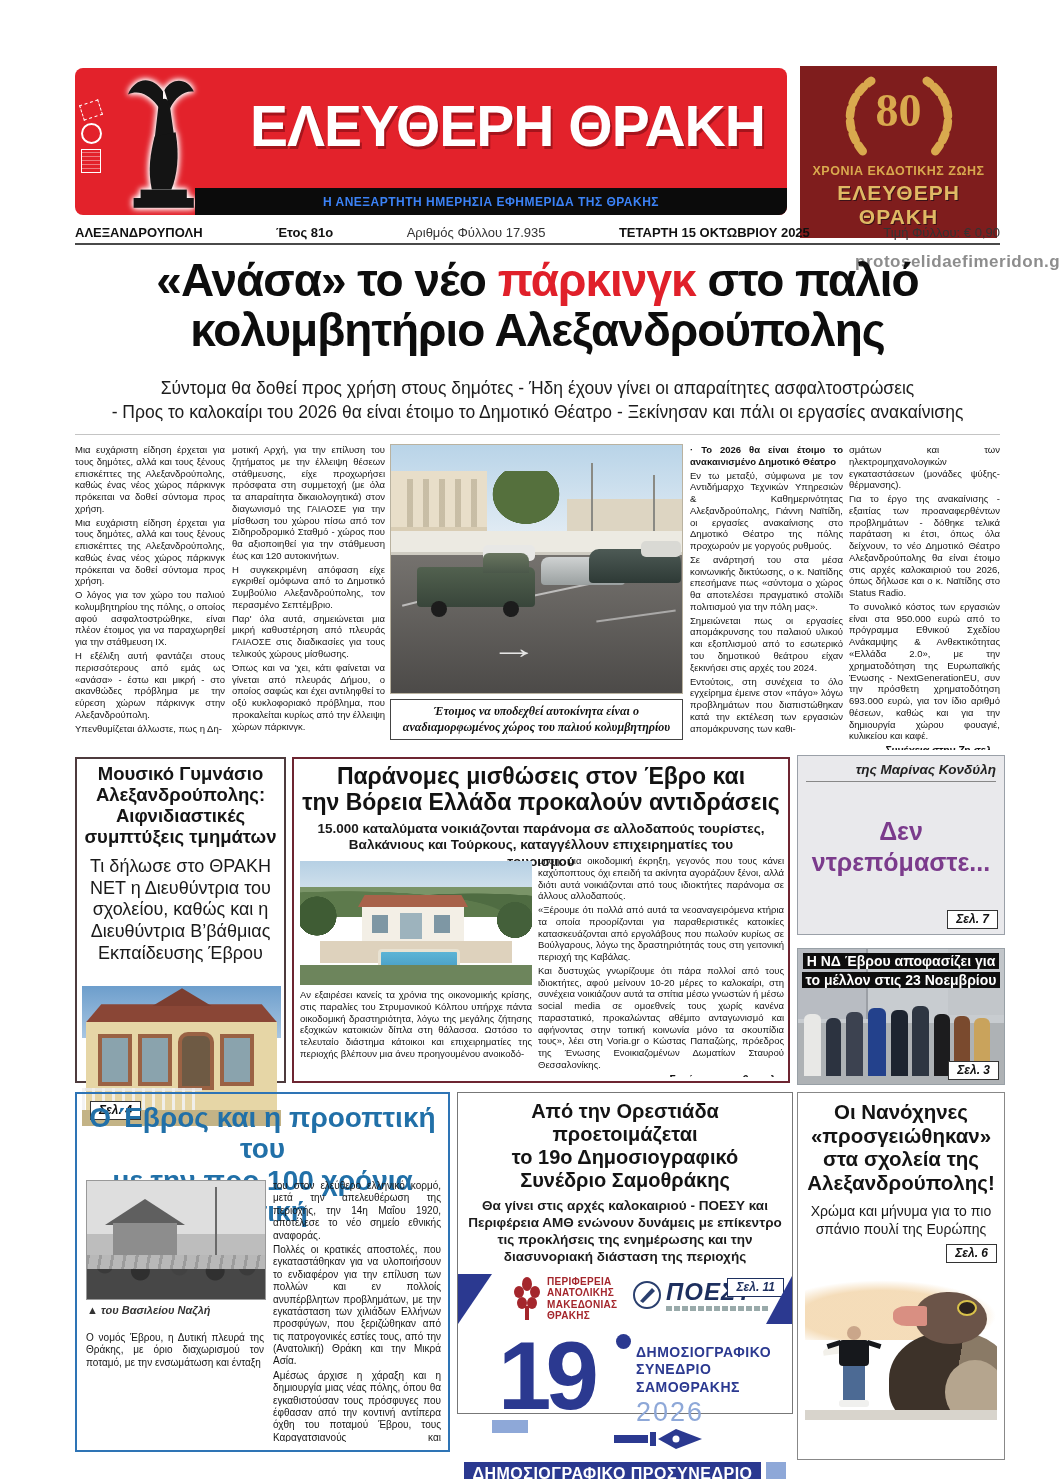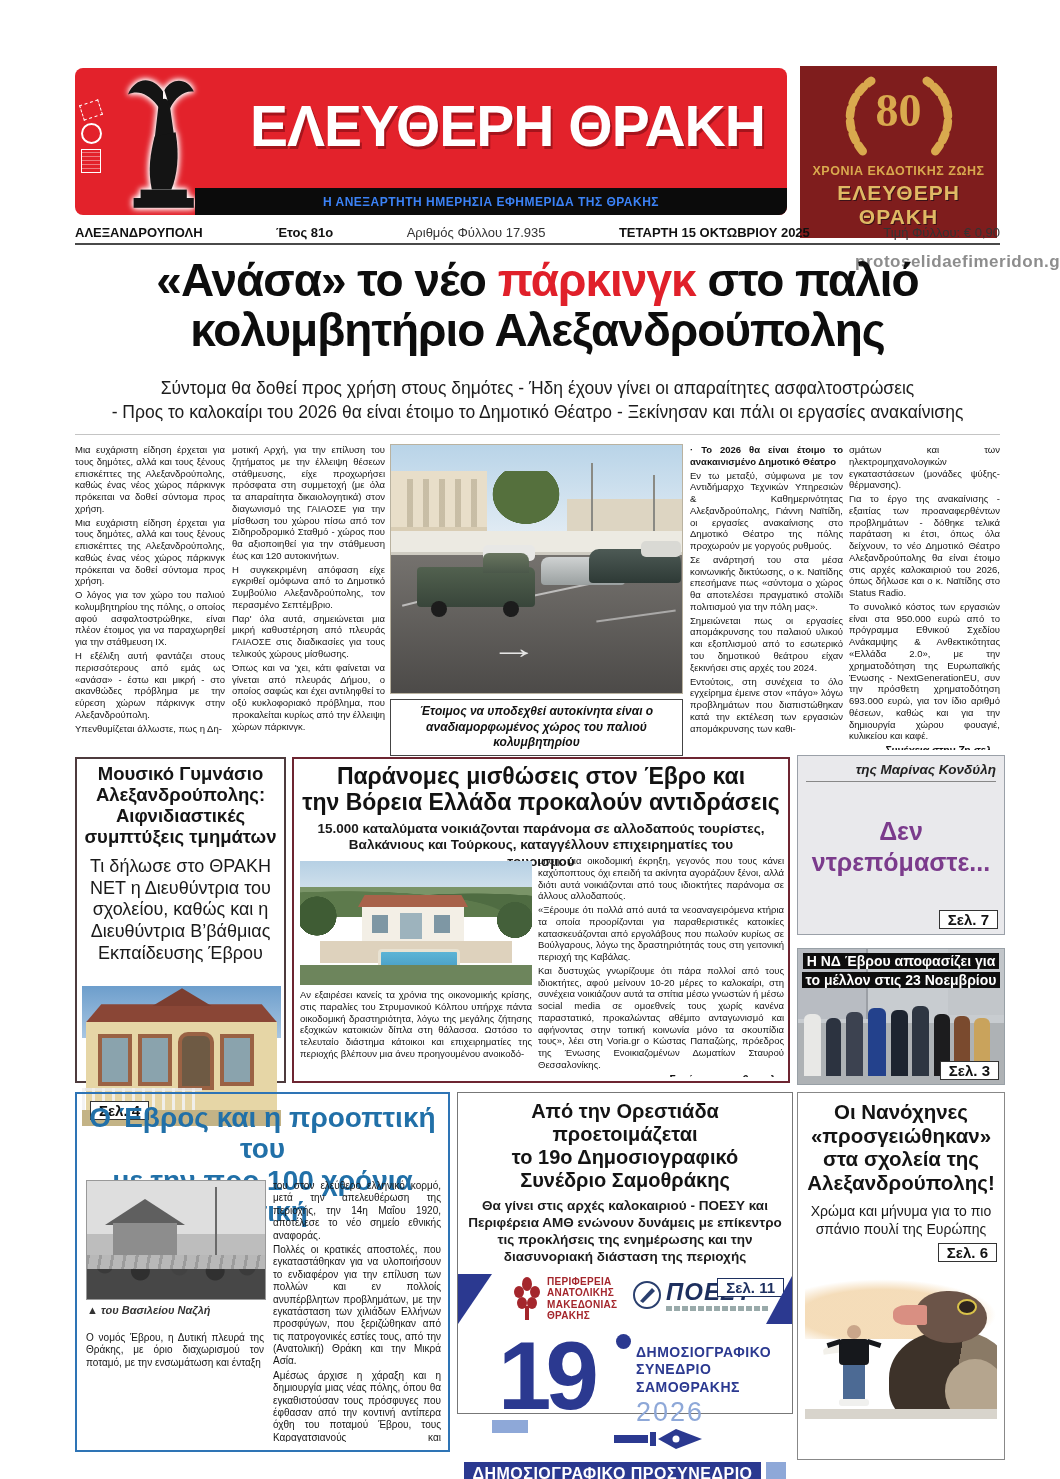--- a/index.html
+++ b/index.html
@@ -3,21 +3,21 @@
 <meta charset="utf-8">
 <style>
   html,body{margin:0;padding:0;background:#fff;}
   .page{position:relative;width:1060px;height:1479px;background:#fff;margin:0 auto;
         font-family:"Liberation Sans",sans-serif;color:#111;overflow:hidden;}
   .abs{position:absolute;}
   .just p{margin:0 0 2px;text-align:justify;font-size:9.5px;line-height:1.24;color:#141414;}
   .boldp{font-weight:bold;}
   .cont{font-style:italic;font-weight:bold;font-size:10.5px;text-align:right;margin-top:2px;}
   .pg-badge{display:inline-block;background:#fff;border:1.5px solid #333;padding:0 8px;
-            font-weight:bold;font-size:15px;line-height:17px;color:#111;}
+            font-style:italic;font-weight:bold;font-size:12px;line-height:17px;color:#111;}
   .scene{position:relative;overflow:hidden;}
   .hl{color:#e0202a;}
   .hairline{background:#c4c4c4;height:1px;}
 </style>
 </head>
 <body>
 
 <div class="page">
 
   <div class="abs" style="left:75px;top:68px;width:712px;height:147px;background:#e3222b;border-radius:8px;">
@@ -110,21 +110,21 @@
       <div class="abs" style="left:150px;top:112px;width:84px;height:28px;background:linear-gradient(#cfd2d2,#9aa0a0);border-radius:8px 12px 4px 4px;"></div>
       <div class="abs" style="left:198px;top:104px;width:92px;height:34px;background:linear-gradient(#4d5a55,#2e3a36);border-radius:10px 14px 4px 4px;"></div>
       <div class="abs" style="left:250px;top:96px;width:40px;height:16px;background:#d9d9d4;border-radius:5px;"></div>
       <div class="abs" style="left:26px;top:122px;width:118px;height:40px;background:linear-gradient(#52614f,#38453a);border-radius:4px 6px 4px 4px;"></div>
       <div class="abs" style="left:92px;top:108px;width:46px;height:20px;background:linear-gradient(#69755f,#4b584a);border-radius:6px 8px 0 0;"></div>
       <div class="abs" style="left:40px;top:156px;width:16px;height:16px;background:#1c1c1c;border-radius:50%;"></div>
       <div class="abs" style="left:112px;top:156px;width:16px;height:16px;background:#1c1c1c;border-radius:50%;"></div>
       <div class="abs" style="left:108px;top:186px;color:#ffffffd9;font-size:30px;font-weight:bold;transform:scaleX(1.6);">→</div>
     </div>
     <div style="margin-top:5px;border:1px solid #444;padding:4px 10px;text-align:center;
-                font-family:Liberation Sans, sans-serif;font-style:italic;font-weight:bold;font-size:12px;line-height:1.3;">
+                font-family:Liberation Serif, serif;font-style:italic;font-weight:bold;font-size:12px;line-height:1.3;">
       <span>Έτοιμος να υποδεχθεί αυτοκίνητα είναι ο αναδιαμορφωμένος χώρος του παλιού κολυμβητηρίου</span>
     </div>
   </div>
 
   <div class="abs just" style="left:690px;top:444px;width:153px;height:306px;overflow:hidden;">
     <p class="boldp">· Το 2026 θα είναι έτοιμο το ανακαινισμένο Δημοτικό Θέατρο</p>
     <p>Εν τω μεταξύ, σύμφωνα με τον Αντιδήμαρχο Τεχνικών Υπηρεσιών &amp; Καθημερινότητας Αλεξανδρούπολης, Γιάννη Ναϊτίδη, οι εργασίες ανακαίνισης στο Δημοτικό Θέατρο της πόλης προχωρούν με γοργούς ρυθμούς.</p>
     <p>Σε ανάρτησή του στα μέσα κοινωνικής δικτύωσης, ο κ. Ναϊτίδης επεσήμανε πως «σύντομα ο χώρος θα αποτελέσει πραγματικό στολίδι πολιτισμού για την πόλη μας».</p>
     <p>Σημειώνεται πως οι εργασίες απομάκρυνσης του παλαιού υλικού και εξοπλισμού από το εσωτερικό του δημοτικού θεάτρου είχαν ξεκινήσει στις αρχές του 2024.</p>
     <p>Εντούτοις, στη συνέχεια το όλο εγχείρημα έμεινε στον «πάγο» λόγω προβλημάτων που διαπιστώθηκαν κατά την εκτέλεση των εργασιών απομάκρυνσης των καθι-</p>

